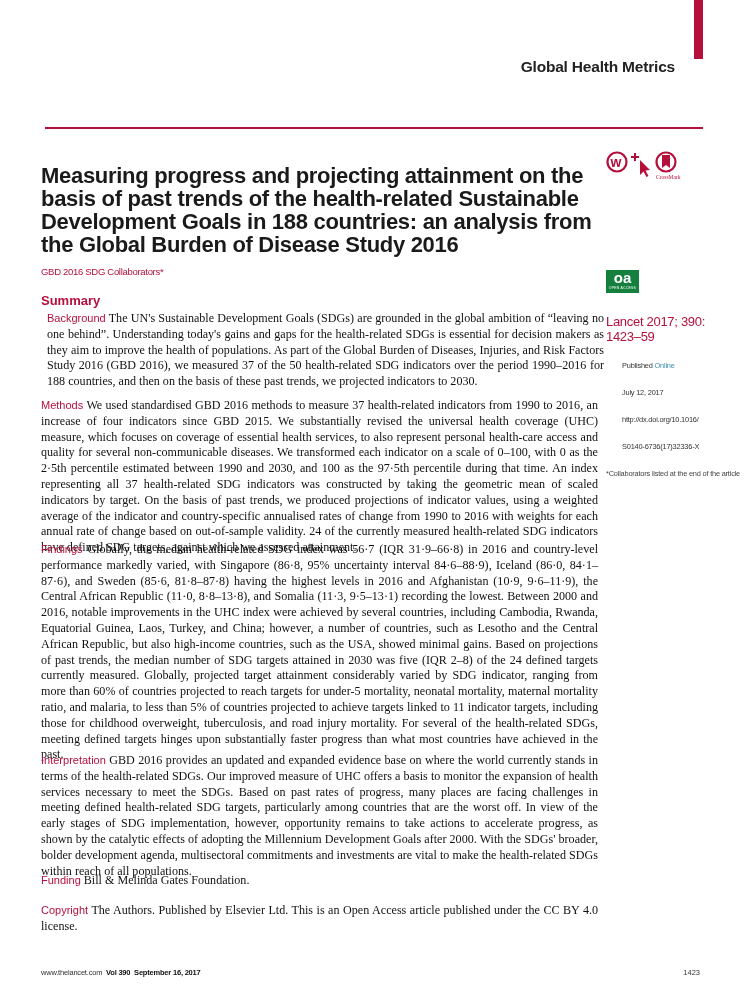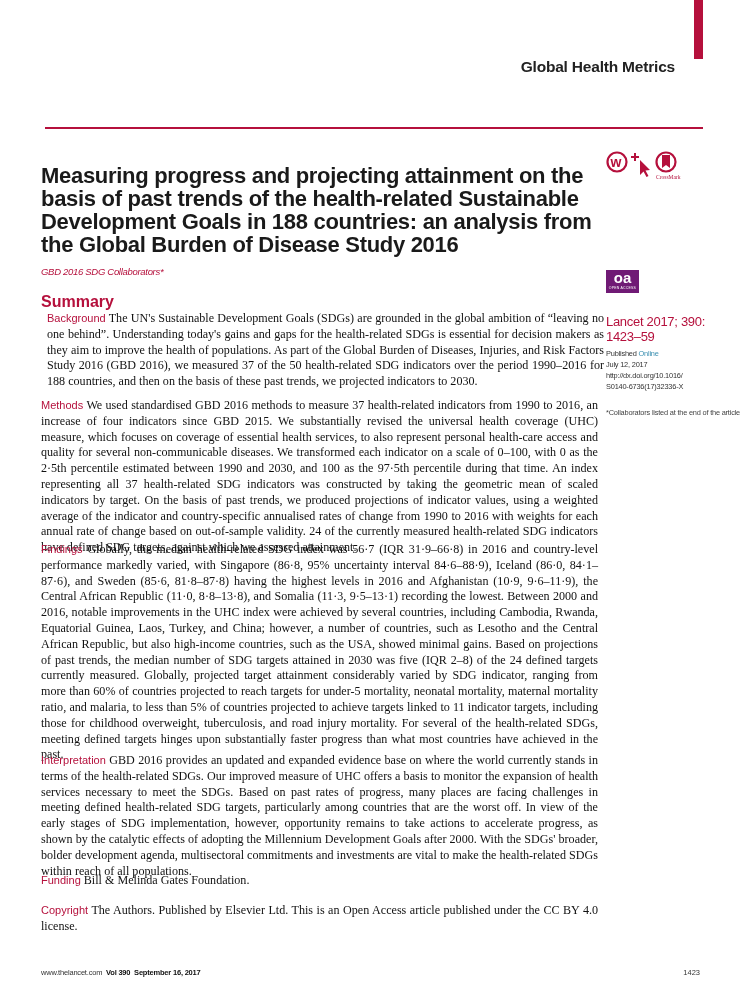--- a/index.html
+++ b/index.html
@@ -3,43 +3,43 @@
 <meta charset="utf-8">
 <style>
   html, body { margin:0; padding:0; background:#fff; }
   body { width:745px; height:1000px; position:relative; overflow:hidden; color:#1a1a1a; }
 
   #section-label { position:absolute; right:70px; top:58px; font-family:"Liberation Sans", sans-serif; font-size:15.5px; font-weight:bold; color:#222; letter-spacing:-0.2px; }
   #section-bar { position:absolute; left:694px; top:0; width:9px; height:59px; background:#b5103c; }
   #top-rule { position:absolute; left:45px; top:127px; width:658px; height:2px; background:#b5103c; }
 
   #title { position:absolute; left:41px; top:164px; width:560px; font-family:"Liberation Sans", sans-serif; font-size:22px; line-height:23px; font-weight:bold; color:#1a1a1a; letter-spacing:-0.3px; margin:0; }
-  #authors { position:absolute; left:41px; top:266px; font-family:"Liberation Sans", sans-serif; font-style:italic; font-size:9.5px; color:#b5103c; letter-spacing:-0.3px; }
+  #authors { position:absolute; left:41px; top:266px; font-family:"Liberation Sans", sans-serif; font-size:9.5px; color:#b5103c; letter-spacing:-0.3px; }
 
-  #summary-heading { position:absolute; left:41px; top:293px; font-family:"Liberation Sans", sans-serif; font-size:16px; font-weight:bold; color:#b5103c; }
+  #summary-heading { position:absolute; left:41px; top:293px; font-family:"Liberation Sans", sans-serif; font-size:13px; font-weight:bold; color:#b5103c; }
 
   .abstract { position:absolute; left:41px; width:557px; font-family:"Liberation Serif", serif; font-size:12.1px; line-height:15.8px; text-align:justify; color:#111; margin:0; }
   .abstract .label { font-family:"Liberation Sans", sans-serif; font-size:11px; color:#b5103c; }
 
   #p-background { top:311px;margin-left:6px; }
   #p-methods { top:398px; }
   #p-findings { top:542px; }
   #p-interp { top:753px; }
   #p-funding { top:873px; }
   #p-copyright { top:903px; }
 
   
   #icons { position:absolute; left:606px; top:150px; width:80px; height:50px; }
-  #oa-badge { position:absolute; left:606px; top:270px; width:33px; height:23px; background:#701a75; color:#fff; text-align:center; font-family:"Liberation Sans", sans-serif; }
+  #oa-badge { position:absolute; left:606px; top:270px; width:33px; height:23px; background:#15803d; color:#fff; text-align:center; font-family:"Liberation Sans", sans-serif; }
   #oa-badge .oa { font-size:15px; font-weight:bold; line-height:16px; display:block; }
   #oa-badge .oa-sub { font-size:3.5px; line-height:4px; display:block; letter-spacing:0.2px; }
 
   #sidebar { position:absolute; left:606px; top:313px; width:135px; font-family:"Liberation Sans", sans-serif; }
   #citation { font-size:13px; color:#b5103c; margin:1px 0 4px 0; letter-spacing:-0.3px; }
-  .side-text { font-size:7.4px; line-height:11px; color:#333; margin:0; letter-spacing:-0.2px; }
+  .side-text { font-size:7.4px; line-height:11px; color:#333; margin:16px; letter-spacing:-0.2px; }
   .side-text .online { color:#3a8fb0; }
   #correction { font-size:7.4px; line-height:11px; color:#111; font-weight:bold; margin:5px 0 0 0; letter-spacing:-0.2px; }
   #collab-note { font-size:7.4px; line-height:11px; color:#444; margin:15px 0 0 0; letter-spacing:-0.2px; }
 
   #footer-left { position:absolute; left:41px; top:968px; font-family:"Liberation Sans", sans-serif; font-size:7.5px; color:#333; letter-spacing:-0.2px; }
   #footer-left .vol { color:#111; font-weight:bold; }
   #footer-page { position:absolute; right:45px; top:968px; font-family:"Liberation Sans", sans-serif; font-size:7.5px; color:#333; }
 </style>
 </head>
 <body>

